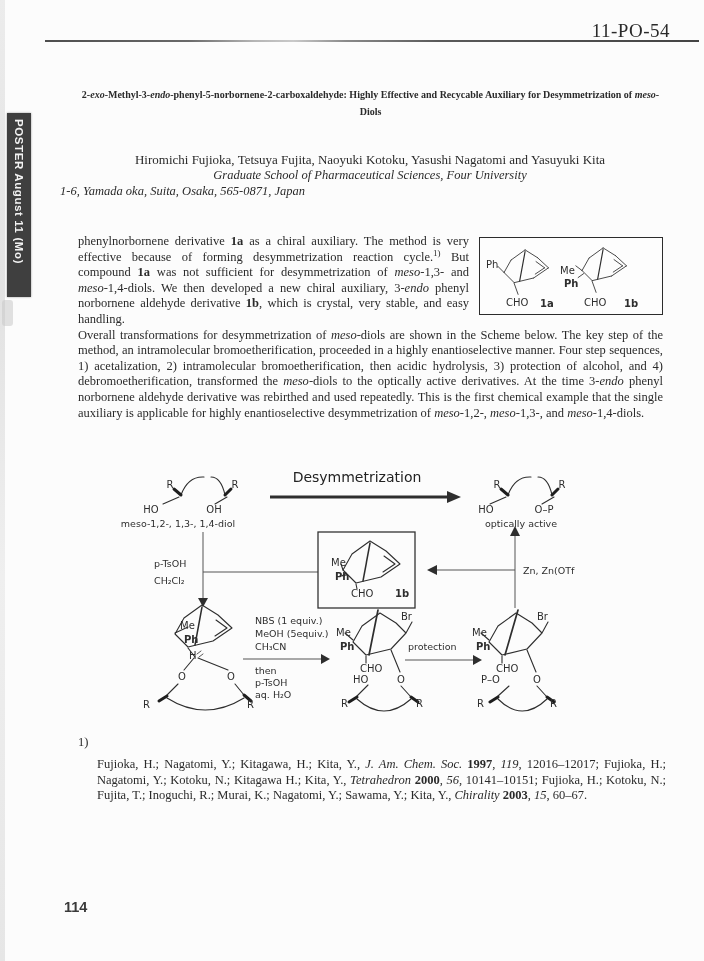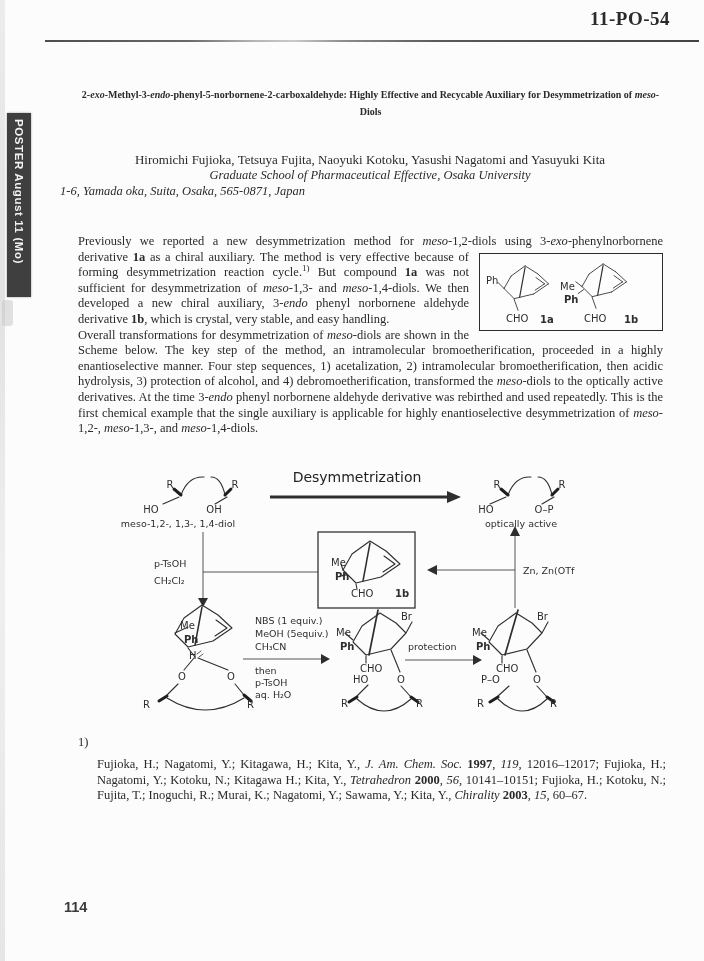--- a/index.html
+++ b/index.html
@@ -5,21 +5,21 @@
   html,body{margin:0;padding:0;}
   body{
     width:704px;height:961px;position:relative;overflow:hidden;
     background:#fcfcfc;color:#2a2a2a;
     font-family:"Liberation Serif","DejaVu Serif",serif;
   }
   .edge-artifact{position:absolute;left:0;top:0;width:5px;height:961px;
     background:linear-gradient(180deg,#ececec 0%,#e2e2e2 30%,#efefef 60%,#e6e6e6 100%);}
   .smudge{position:absolute;left:2px;top:300px;width:11px;height:26px;background:#c9c9c9;
     border-radius:3px;opacity:.55;}
-  .header-code{position:absolute;right:34px;top:8px;font-weight:bold;font-size:19px;letter-spacing:.5px;}
+  .header-code{position:absolute;right:34px;top:20px;font-weight:normal;font-size:19px;letter-spacing:.5px;}
   .header-rule{position:absolute;left:45px;right:5px;top:40px;height:2px;
     background:linear-gradient(90deg,#4e4e4e 0%,#6a6a6a 22%,#b5b5b5 32%,#c9c9c9 38%,#8a8a8a 46%,#5a5a5a 60%,#444 100%);}
   .sidebar-tab{position:absolute;left:7px;top:113px;width:24px;height:184px;background:#3f3f3f;
     box-shadow:0 0 2px #999;}
   .sidebar-tab span{
     display:block;writing-mode:vertical-rl;text-orientation:mixed;
     font-family:"Liberation Sans","DejaVu Sans",sans-serif;font-weight:bold;font-size:11.5px;
     color:#f2f2f2;letter-spacing:.6px;margin:6px auto 0 auto;white-space:nowrap;}
   .title{position:absolute;left:78px;top:86px;width:585px;text-align:center;
     font-weight:bold;font-size:10px;line-height:17px;}
@@ -55,25 +55,25 @@
 
 <div class="header-code">11-PO-54</div>
 <div class="header-rule"></div>
 
 <div class="sidebar-tab">
   <span>POSTER August 11 (Mo)</span>
 </div>
 
 <div class="title"><span style="font-weight: bold;">2-</span><span style="font-style: italic; font-weight: bold;">exo</span><span style="font-weight: bold;">-Methyl-3-</span><span style="font-style: italic; font-weight: bold;">endo</span><span style="font-weight: bold;">-phenyl-5-norbornene-2-carboxaldehyde: Highly Effective and Recycable Auxiliary for Desymmetrization of </span><span style="font-style: italic; font-weight: bold;">meso</span><span style="font-weight: bold;">-Diols</span></div>
 <div class="authors">Hiromichi Fujioka, Tetsuya Fujita, Naoyuki Kotoku, Yasushi Nagatomi and Yasuyuki Kita</div>
-<div class="affiliation">Graduate School of Pharmaceutical Effective, Osaka University</div>
+<div class="affiliation">Graduate School of Pharmaceutical Sciences, Four University</div>
 <div class="address">1-6, Yamada oka, Suita, Osaka, 565-0871, Japan</div>
 
 <div class="content">
-  <p><span><span>Previously we reported a new desymmetrization method for </span><span style="font-style: italic;">meso</span><span>-1,2-diols using 3-</span><span style="font-style: italic;">exo</span><span>-</span></span><span class="compound-box"><svg width="181" height="75" viewBox="0 0 181 75">
+  <p><span class="compound-box"><svg width="181" height="75" viewBox="0 0 181 75">
 
       <g class="bond" transform="translate(10,8) scale(0.78)">
         <path d="M45,5 L27,18 M45,5 L61,15 M27,18 L18,34 M18,34 L31,47 M31,47 L56,41 M61,15 L75,28 M75,28 L56,41 M59,20 L70,28 M70,28 L58,36"></path>
         <path d="M45,7 L38,45" stroke-width="1.5"></path>
         <path d="M10,26 L18,34 M31,48 L36,62"></path>
       </g>
       <text class="s-atom" x="6" y="30">Ph</text>
       <text class="s-atom" x="26" y="68">CHO</text>
       <text class="s-atom s-bold" x="60" y="69">1a</text>
 

